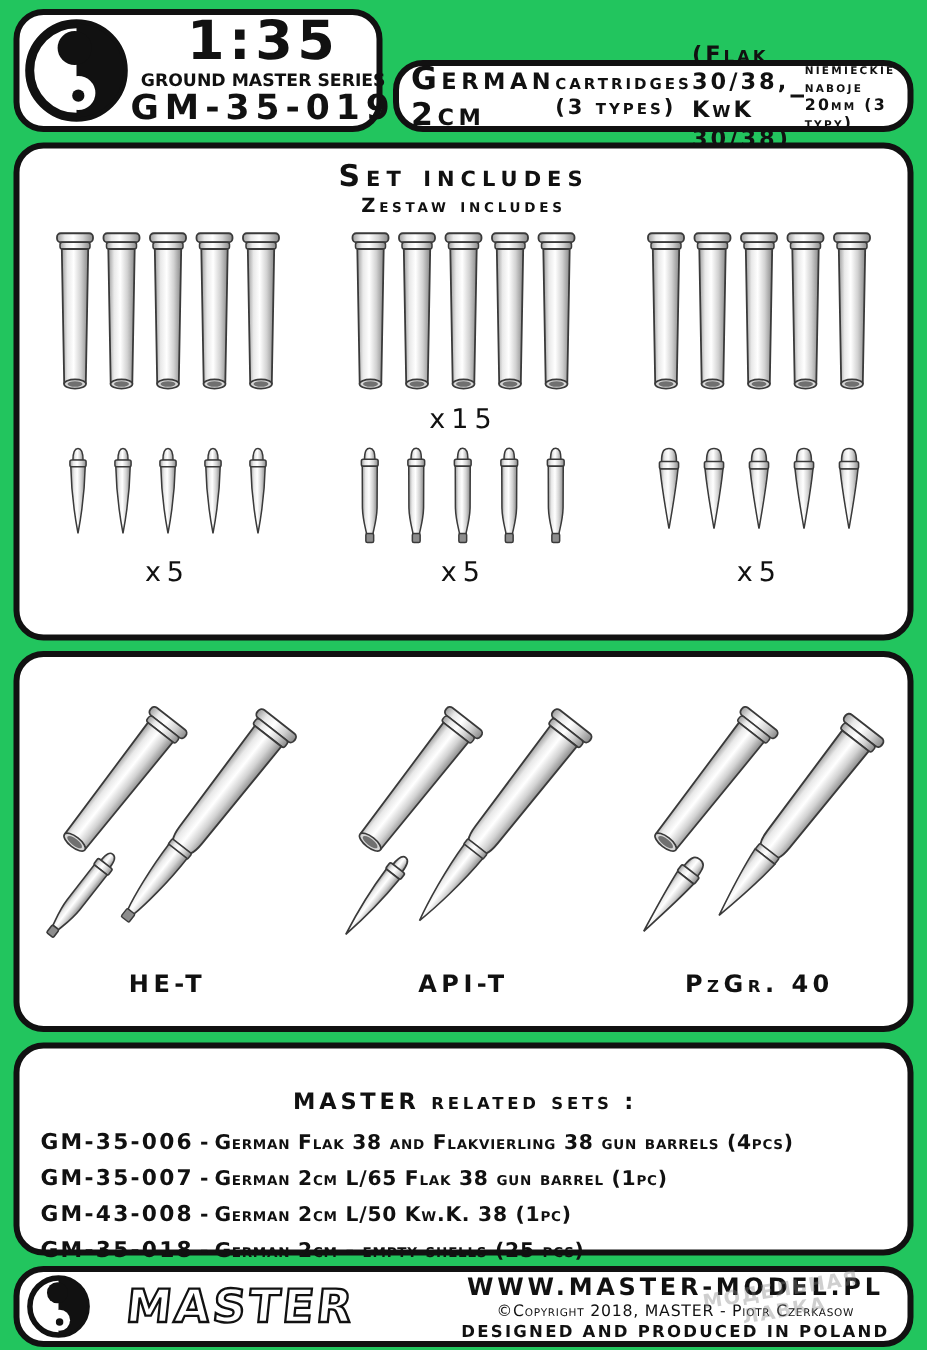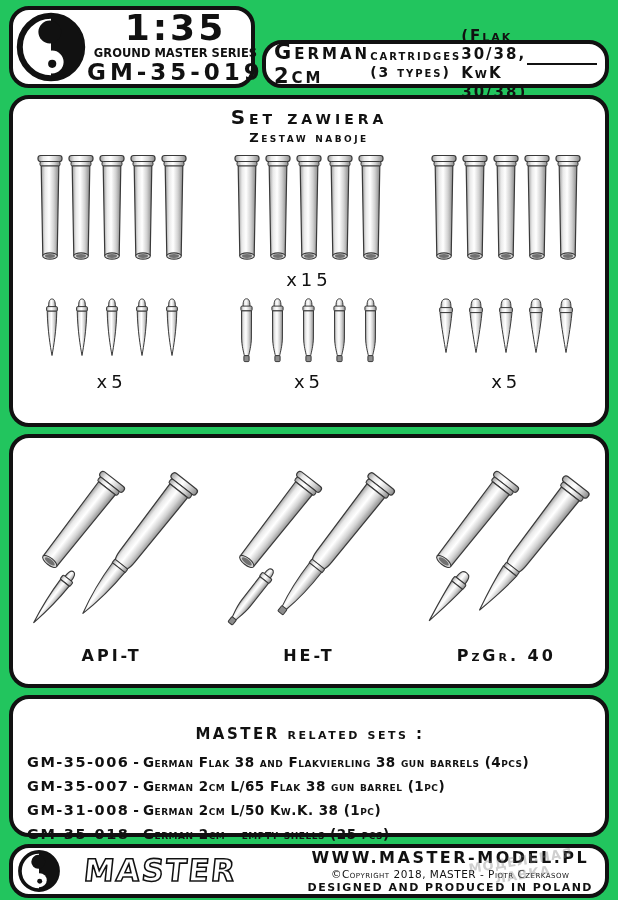--- a/index.html
+++ b/index.html
@@ -155,26 +155,27 @@
         <div class="scale">1:35</div>
         <div class="series">GROUND MASTER SERIES</div>
         <div class="pcode">GM-35-019</div>
       </div>
     </div>
     <div class="hbox hbox-right">
       <div class="t1">German 2cm</div>
       <div class="t2">cartridges (3 types)</div>
       <div class="t3">(Flak 30/38, KwK 30/38)</div>
       <div class="hrule"></div>
+      <div class="t4">niemieckie naboje 20mm (3 typy)</div>
     </div>
   </div>
 
   <div class="box box-set">
-    <div class="si-h1">Set zawiera</div>
-    <div class="si-h2">Zestaw naboje</div>
+    <div class="si-h1">Set includes</div>
+    <div class="si-h2">Zestaw includes</div>
 
     <div class="si-row si-cases">
       <div class="si-cell">
         <svg width="150" height="114" viewBox="0 0 150 114">
           <use href="#case-s" x="0" y="1" width="26" height="112"></use>
             <use href="#case-s" x="31" y="1" width="26" height="112"></use>
             <use href="#case-s" x="62" y="1" width="26" height="112"></use>
             <use href="#case-s" x="93" y="1" width="26" height="112"></use>
             <use href="#case-s" x="124" y="1" width="26" height="112"></use>
         </svg>
@@ -243,41 +244,41 @@
   </div>
 
   <div class="box box-types">
     <div class="ct-row">
       <div class="ct-cell">
         <svg width="190" height="192" viewBox="0 0 190 192">
           <g transform="translate(62,72) rotate(38)">
               <use href="#case-l" x="-16.5" y="-59" width="33" height="118"></use>
             </g>
           <g transform="translate(117,96) rotate(38)">
-              <use href="#round-api" x="-19.5" y="-87" width="39" height="174"></use>
+              <use href="#round-he" x="-19.5" y="-87" width="39" height="174"></use>
             </g>
           <g transform="translate(36,146) rotate(38)">
-              <use href="#b-api" x="-11.5" y="-34.5" width="23" height="69"></use>
-            </g>
-        </svg>
-        <div class="ct-label">API-T</div>
+              <use href="#b-he" x="-11.5" y="-37" width="23" height="74"></use>
+            </g>
+        </svg>
+        <div class="ct-label">HE-T</div>
       </div>
       <div class="ct-cell">
         <svg width="190" height="192" viewBox="0 0 190 192">
           <g transform="translate(62,72) rotate(38)">
               <use href="#case-l" x="-16.5" y="-59" width="33" height="118"></use>
             </g>
           <g transform="translate(117,96) rotate(38)">
-              <use href="#round-he" x="-19.5" y="-87" width="39" height="174"></use>
+              <use href="#round-api" x="-19.5" y="-87" width="39" height="174"></use>
             </g>
           <g transform="translate(36,146) rotate(38)">
-              <use href="#b-he" x="-11.5" y="-37" width="23" height="74"></use>
-            </g>
-        </svg>
-        <div class="ct-label">HE-T</div>
+              <use href="#b-api" x="-11.5" y="-34.5" width="23" height="69"></use>
+            </g>
+        </svg>
+        <div class="ct-label">API-T</div>
       </div>
       <div class="ct-cell">
         <svg width="190" height="192" viewBox="0 0 190 192">
           <g transform="translate(62,72) rotate(38)">
               <use href="#case-l" x="-16.5" y="-59" width="33" height="118"></use>
             </g>
           <g transform="translate(117,96) rotate(38)">
               <use href="#round-pz" x="-19.5" y="-83" width="39" height="166"></use>
             </g>
           <g transform="translate(36,146) rotate(38)">
@@ -291,21 +292,21 @@
 
   <div class="box box-related">
     <div class="rs-head">MASTER related sets :</div>
     <div class="rs-row">
       <span class="rs-code">GM-35-006</span><span class="rs-sep">-</span><span class="rs-desc">German Flak 38 and Flakvierling 38 gun barrels (4pcs)</span>
     </div>
     <div class="rs-row">
       <span class="rs-code">GM-35-007</span><span class="rs-sep">-</span><span class="rs-desc">German 2cm L/65 Flak 38 gun barrel (1pc)</span>
     </div>
     <div class="rs-row">
-      <span class="rs-code">GM-31-008</span><span class="rs-sep">-</span><span class="rs-desc">German 2cm L/50 Kw.K. 38 (1pc)</span>
+      <span class="rs-code">GM-43-008</span><span class="rs-sep">-</span><span class="rs-desc">German 2cm L/50 Kw.K. 38 (1pc)</span>
     </div>
     <div class="rs-row">
       <span class="rs-code">GM-35-018</span><span class="rs-sep">-</span><span class="rs-desc">German 2cm - empty shells (25 pcs)</span>
     </div>
   </div>
 
   <div class="box footer">
     <svg class="logo" viewBox="0 0 60 60">
         <use href="#brand-logo"></use>
       </svg>

